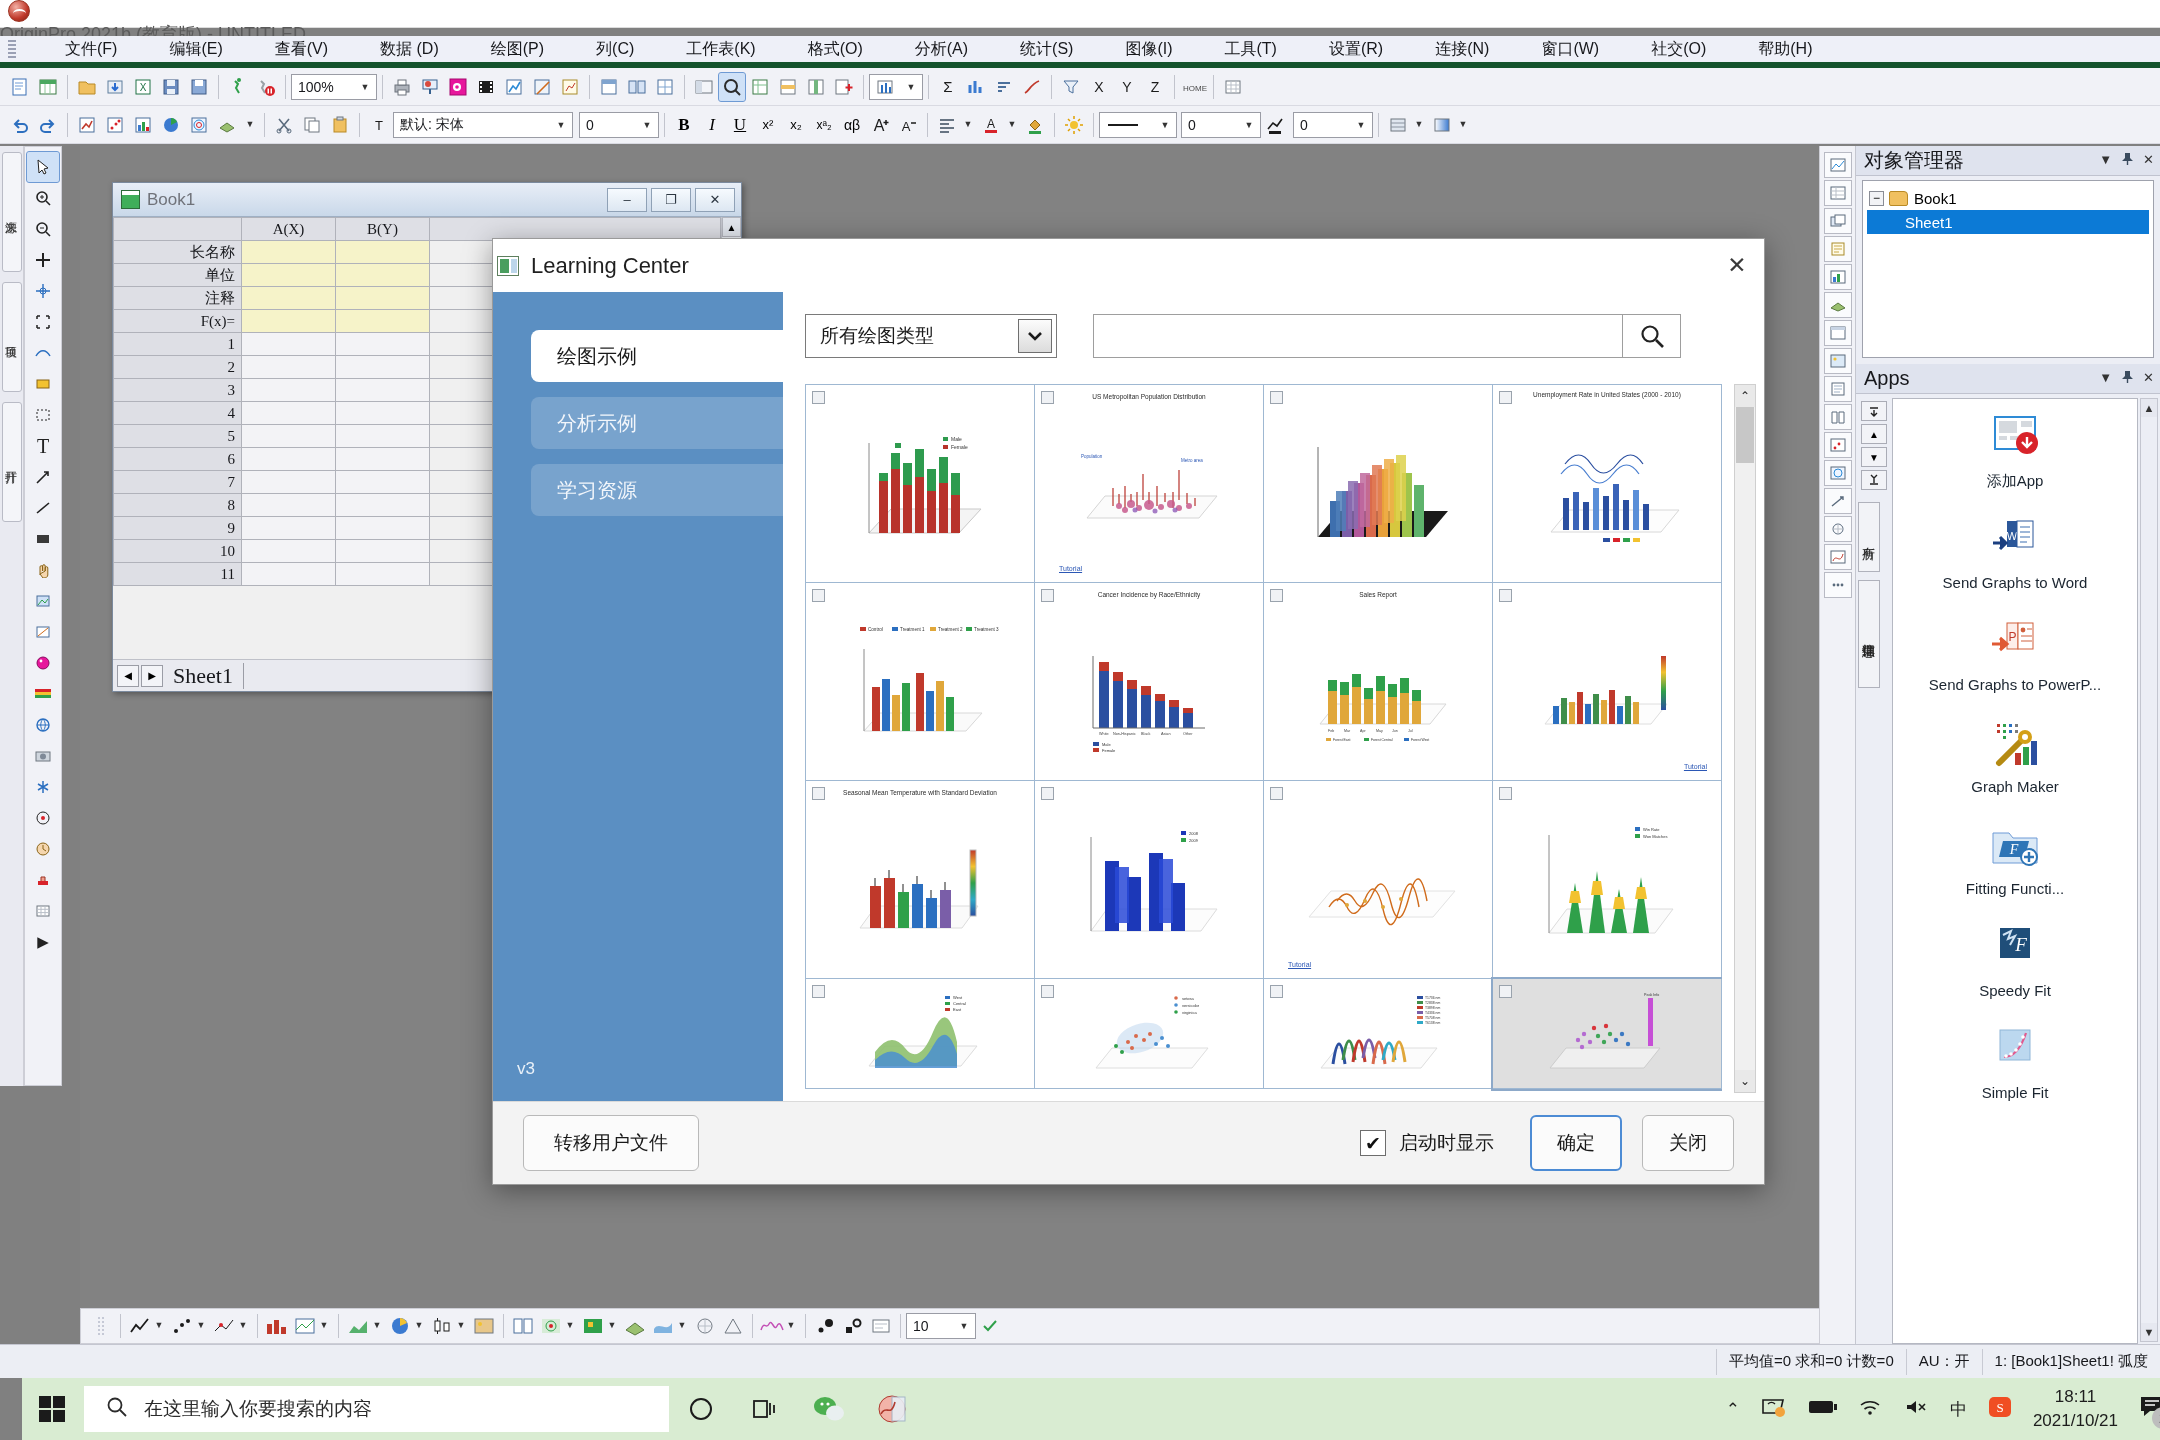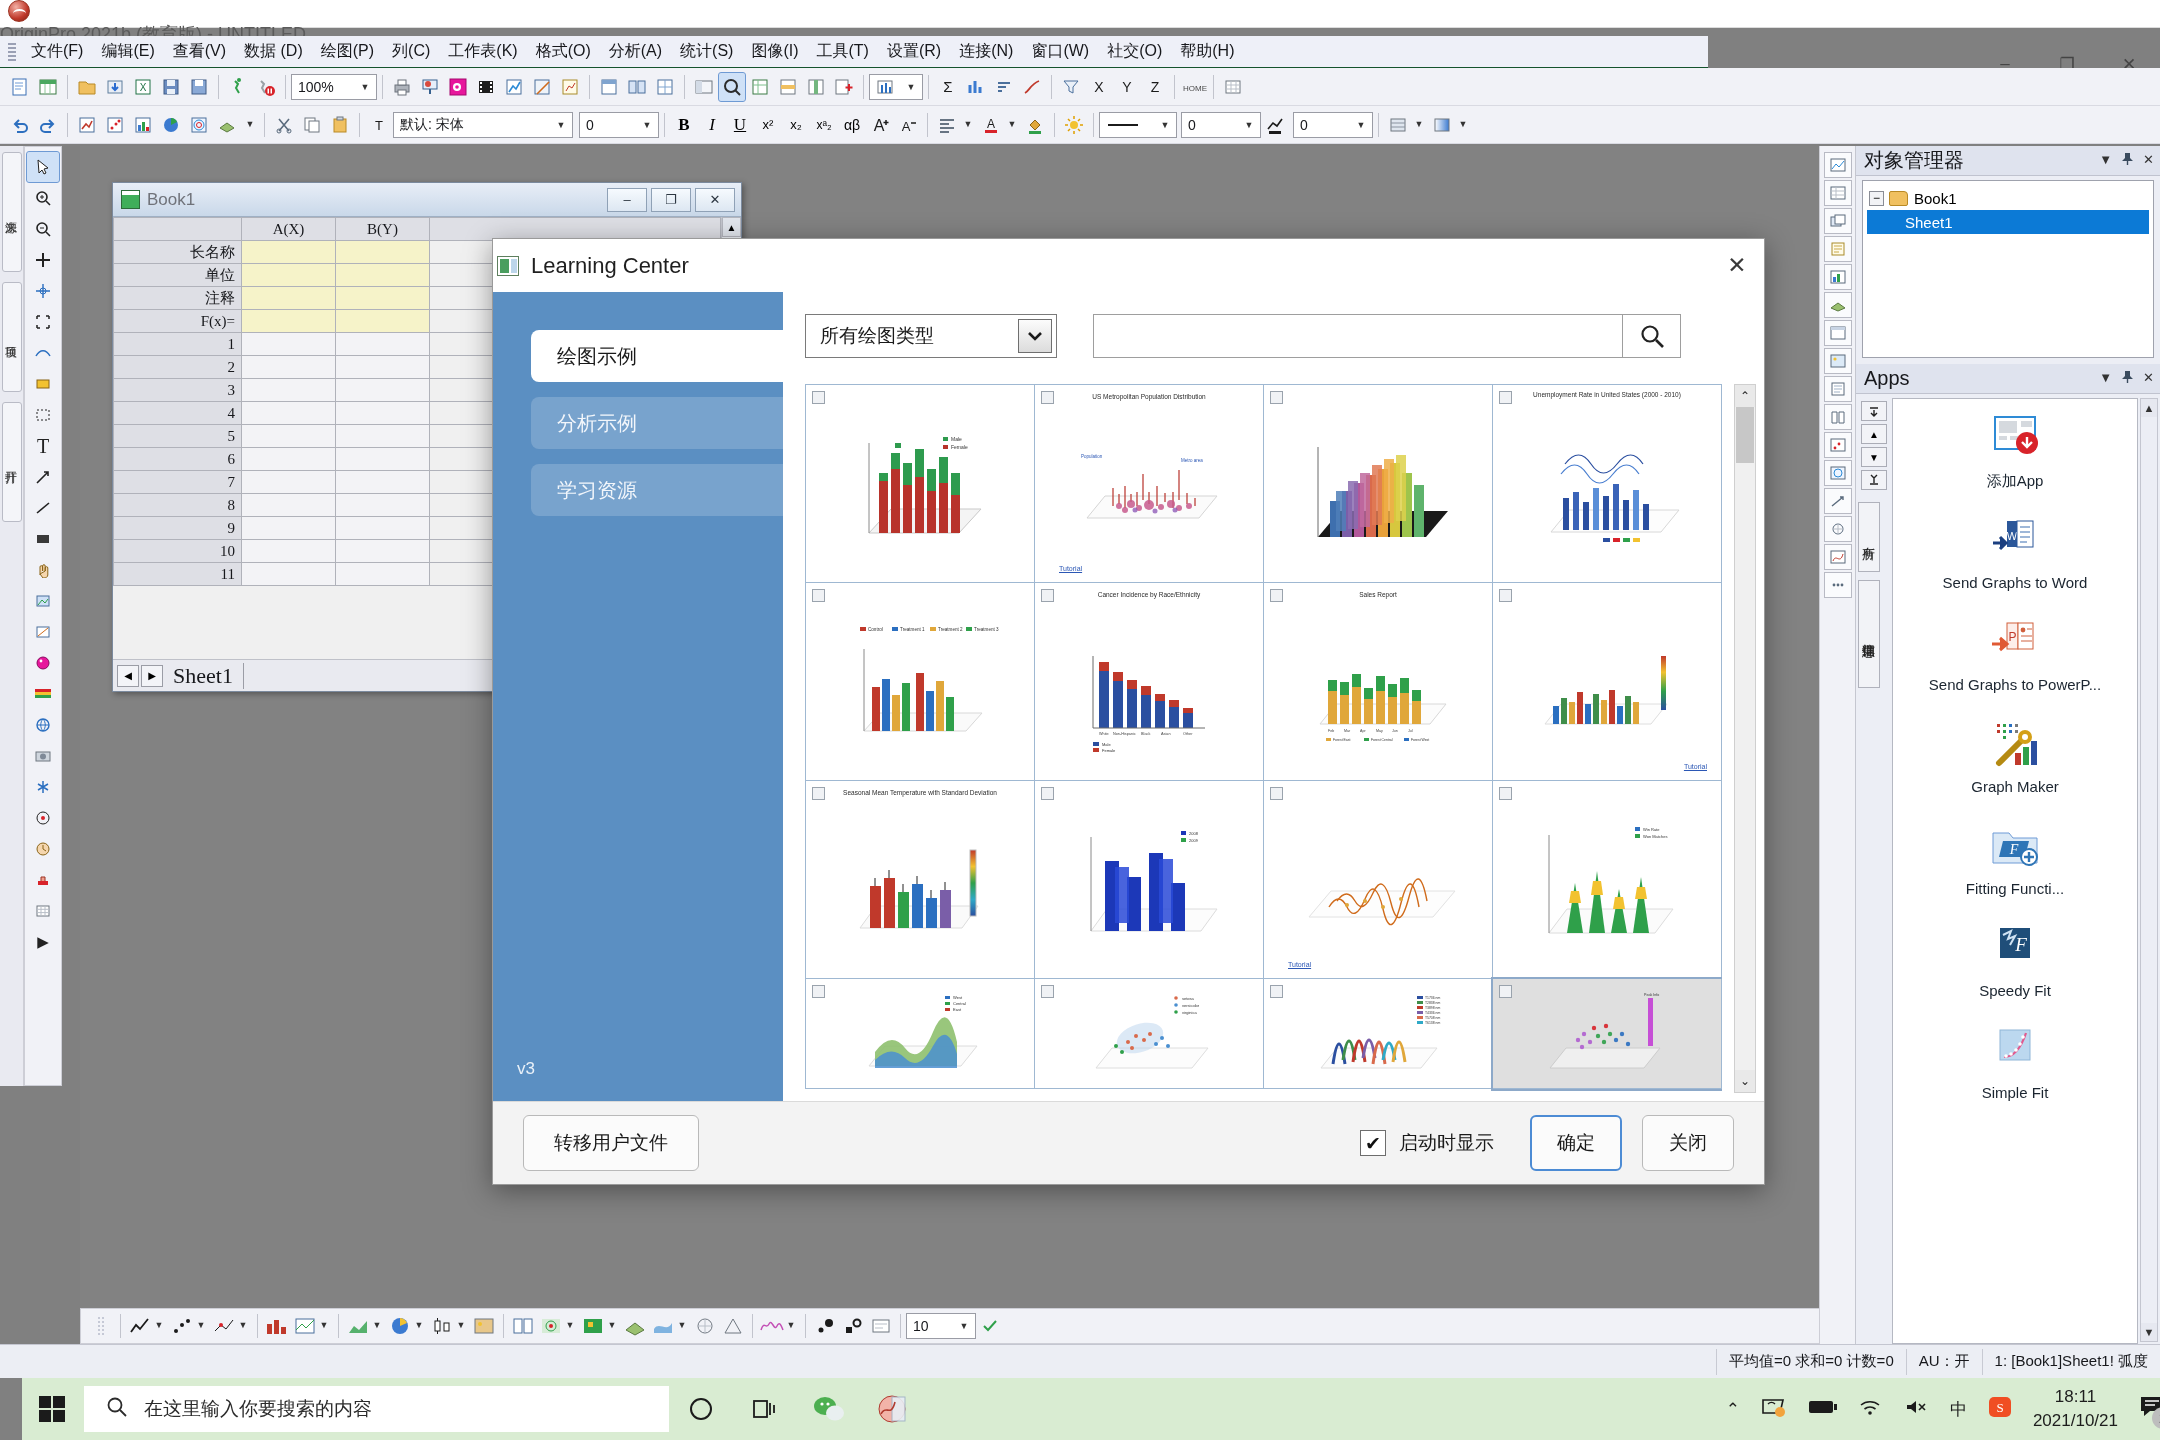--- a/index.html
+++ b/index.html
@@ -18,23 +18,24 @@
     background:radial-gradient(circle at 35% 30%, #f3b0a4, #c0392b 60%, #7b1f12);
     border:1px solid #9b3322; position:relative; flex:none;}
   #app-icon::after{content:""; position:absolute; left:4px; top:8px; width:13px; height:7px;
     border-top:2px solid #fff; border-radius:50% 50% 0 0;}
   #title-text{ font-size:18px; color:#5b5b5b; }
   #win-btns{ margin-left:auto; display:flex; }
   #win-btns div{ width:62px; height:36px; display:flex; align-items:center; justify-content:center;
     font-size:17px; color:#444; }
   
   #menubar{
-    position:absolute; left:0; top:36px; width:1708px; height:32px;
+    position:absolute; left:0; top:36px; width:2160px; height:32px;
     background:#eef0f8; display:flex; align-items:center; padding-left:8px;
-    border-bottom:1px solid #14532d;
+    border-bottom:6px solid #14532d;
+    gap:34px;
   }
   .menu-grip{ width:8px; height:18px; background:
       repeating-linear-gradient(to bottom,#9aa0b5 0 2px, transparent 2px 4px);
     margin-right:6px; }
   .menu-item{ font-size:16px; color:#17181c; padding:3px 9px; white-space:nowrap; }
   
   .toolbar{
     position:absolute; left:0; width:2160px; background:#f1f2f7;
     border-bottom:1px solid #d9dae2; display:flex; align-items:center; padding-left:6px;
   }

